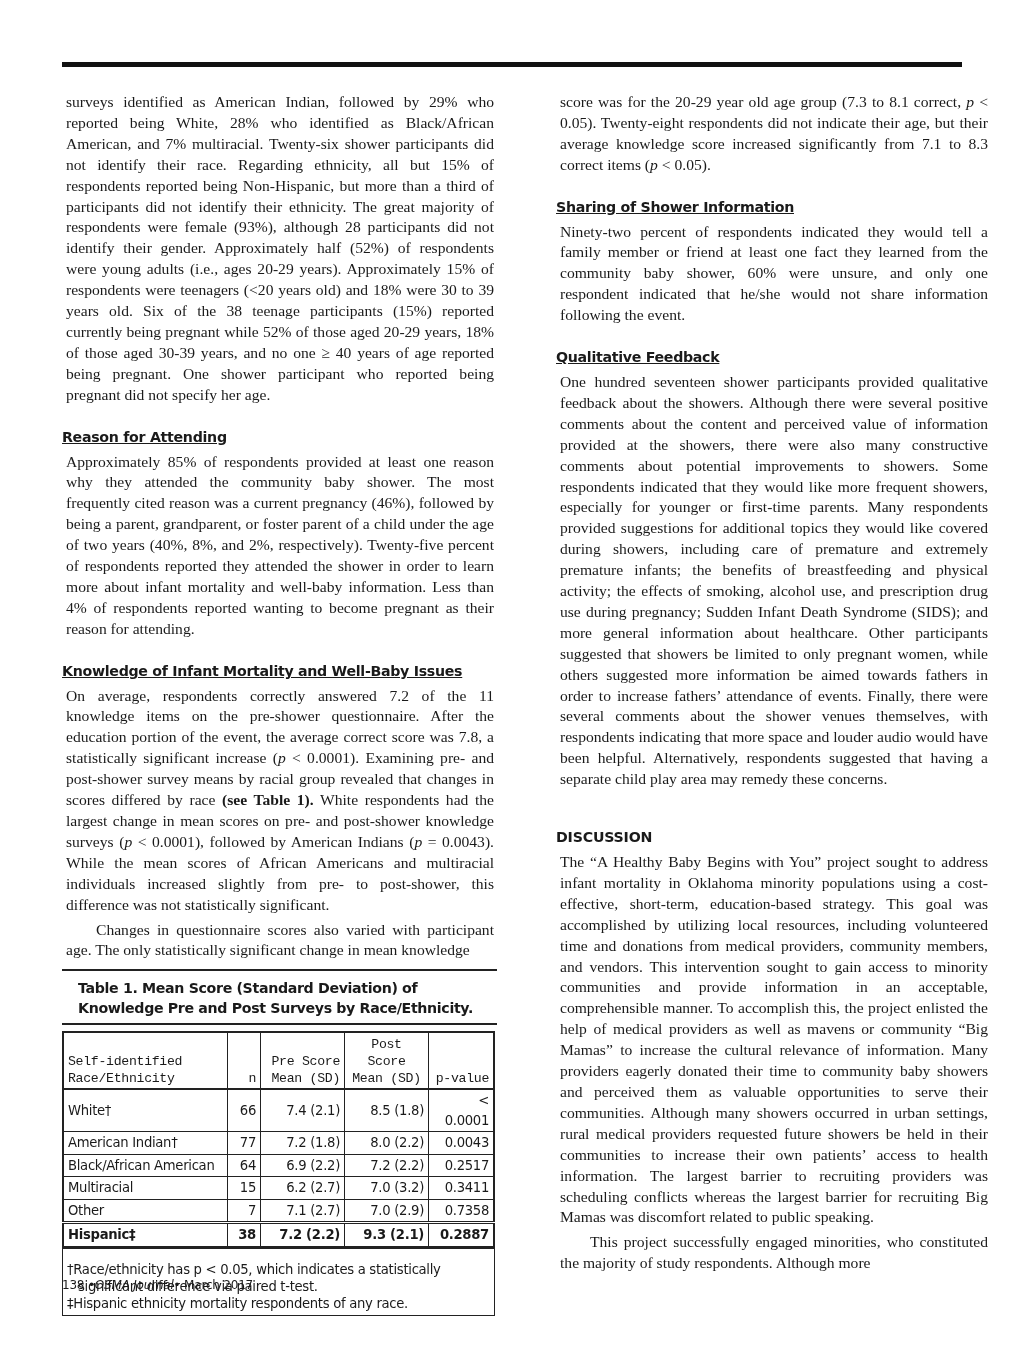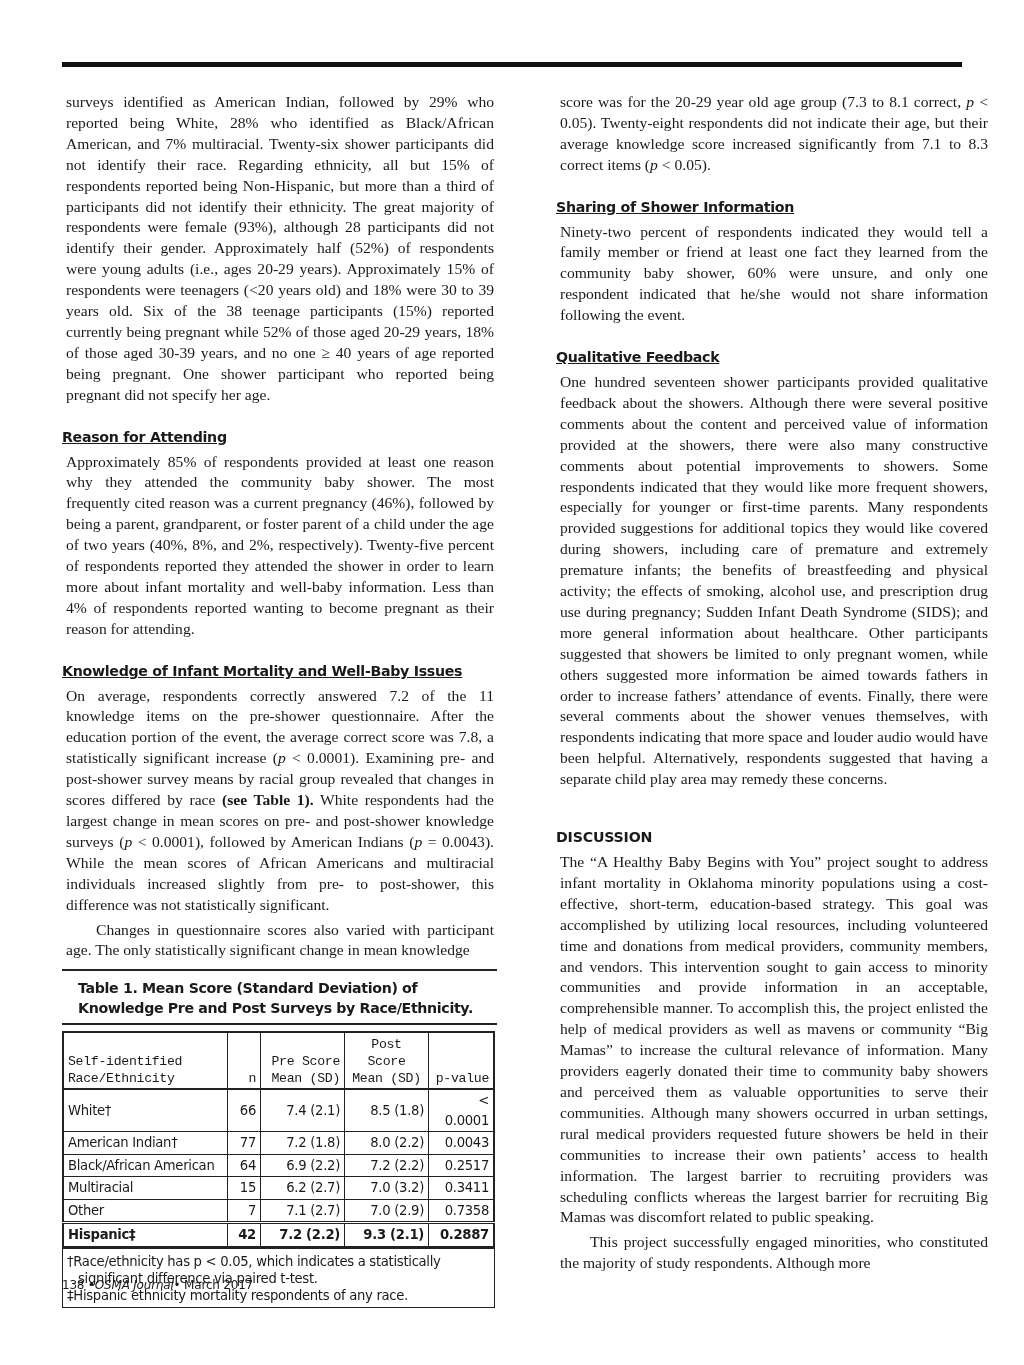--- a/index.html
+++ b/index.html
@@ -21,21 +21,21 @@
   th { vertical-align: bottom; line-height: 17px; padding-top: 3px; padding-bottom: 1px; font-family: Liberation Mono, monospace; }
   .c0 { text-align: left; width: 155px; }
   .c1 { text-align: right; width: 24px; }
   .c2 { text-align: right; width: 75px; }
   .c3 { text-align: right; width: 75px; margin-top: 40px; }
   .c4 { text-align: right; }
   .th-center { text-align: center; }
   tr.header-row th { border-bottom: 2px solid #222; }
   tr.sep-row td { border-top: 3px double #222; font-weight: bold; }
   table.outer { border: 2px solid #222; }
-  .footnotes { border: 1px solid #222; border-top: 2px solid #222; padding: 4px 4px 3px 4px; font-size: 13.2px; line-height: 17px; letter-spacing: -0.3px; width: 423px; margin-top: -1px; }
+  .footnotes { border: 1px solid #222; border-top: 2px solid #222; padding: 12px 4px 3px 4px; font-size: 13.2px; line-height: 17px; letter-spacing: -0.3px; width: 423px; margin-top: -1px; }
   .fn-cont { padding-left: 11px; }
   .footer { position: absolute; left: 62px; top: 1278px; font-family: "DejaVu Sans", sans-serif; font-size: 12px; letter-spacing: -0.2px; }
   .footer .journal { font-style: italic; }
 </style>
 </head>
 <body>
 
 <div class="top-rule"></div>
 
 <div class="col col-left">
@@ -92,21 +92,21 @@
     </tr>
     <tr>
       <td class="c0">Other</td>
       <td class="c1">7</td>
       <td class="c2">7.1 (2.7)</td>
       <td class="c3">7.0 (2.9)</td>
       <td class="c4">0.7358</td>
     </tr>
     <tr class="sep-row">
       <td class="c0">Hispanic‡</td>
-      <td class="c1">42</td>
+      <td class="c1">38</td>
       <td class="c2">7.2 (2.2)</td>
       <td class="c3">9.3 (2.1)</td>
       <td class="c4">0.2887</td>
     </tr>
   </tbody>
     </table>
   <div class="footnotes">
     <div>†Race/ethnicity has p &lt; 0.05, which indicates a statistically</div>
     <div class="fn-cont">significant difference via paired t-test.</div>
     <div>‡Hispanic ethnicity mortality respondents of any race.</div>

